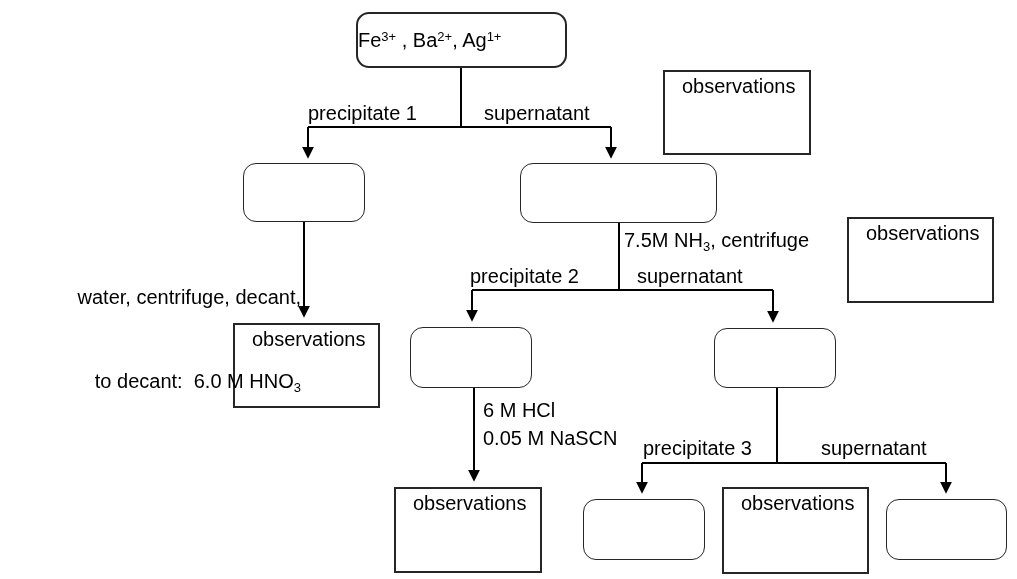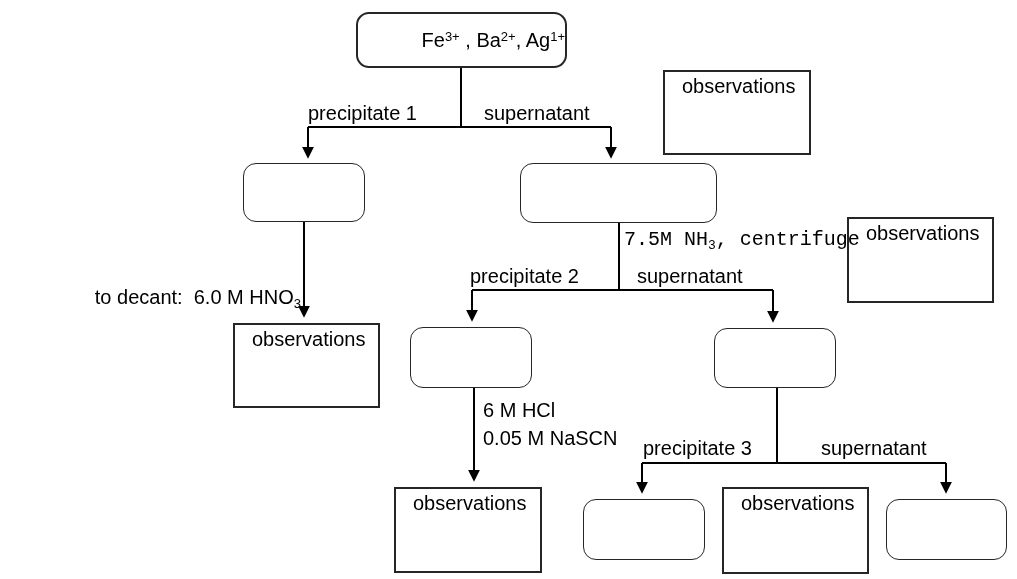--- a/index.html
+++ b/index.html
@@ -25,21 +25,21 @@
     position: absolute;
     border: 1.6px solid #262626;
     border-radius: 13px;
     background: #ffffff;
     box-sizing: border-box;
   }
   .rbox.start {
     border-width: 2px;
     display: flex;
     align-items: center;
-    justify-content: flex-end;
+    justify-content: flex-start;
     font-size: 20px;
   }
   .obs {
     position: absolute;
     border: 2px solid #262626;
     background: #ffffff;
     box-sizing: border-box;
     font-size: 20px;
     line-height: 25px;
     padding: 2px 17px;
@@ -119,24 +119,25 @@
     <span>observations</span>
   </div>
   <div class="obs" style="left:722px; top:487px; width:147px; height:87px;">
     <span>observations</span>
   </div>
 
   <div class="lbl" style="left:308px; top:100px;">precipitate 1</div>
   <div class="lbl" style="left:484px; top:100px;">supernatant</div>
 
   <div class="note" style="right:716px; top:227px;">
+    <div>water, centrifuge, decant,</div>
     <div>to decant:  6.0 M HNO<sub>3</sub></div>
   </div>
 
-  <div class="lbl" style="left:624px; top:227px;font-family:Liberation Mono, monospace;">7.5M NH<sub>3</sub>, centrifuge</div>
+  <div class="lbl" style="left:624px; top:227px;">7.5M NH<sub>3</sub>, centrifuge</div>
   <div class="lbl" style="left:470px; top:263px;">precipitate 2</div>
   <div class="lbl" style="left:637px; top:263px;">supernatant</div>
 
   <div class="lbl" style="left:483px; top:397px;">6 M HCl</div>
   <div class="lbl" style="left:483px; top:425px;">0.05 M NaSCN</div>
 
   <div class="lbl" style="left:643px; top:435px;">precipitate 3</div>
   <div class="lbl" style="left:821px; top:435px;">supernatant</div>
 
 </div>

